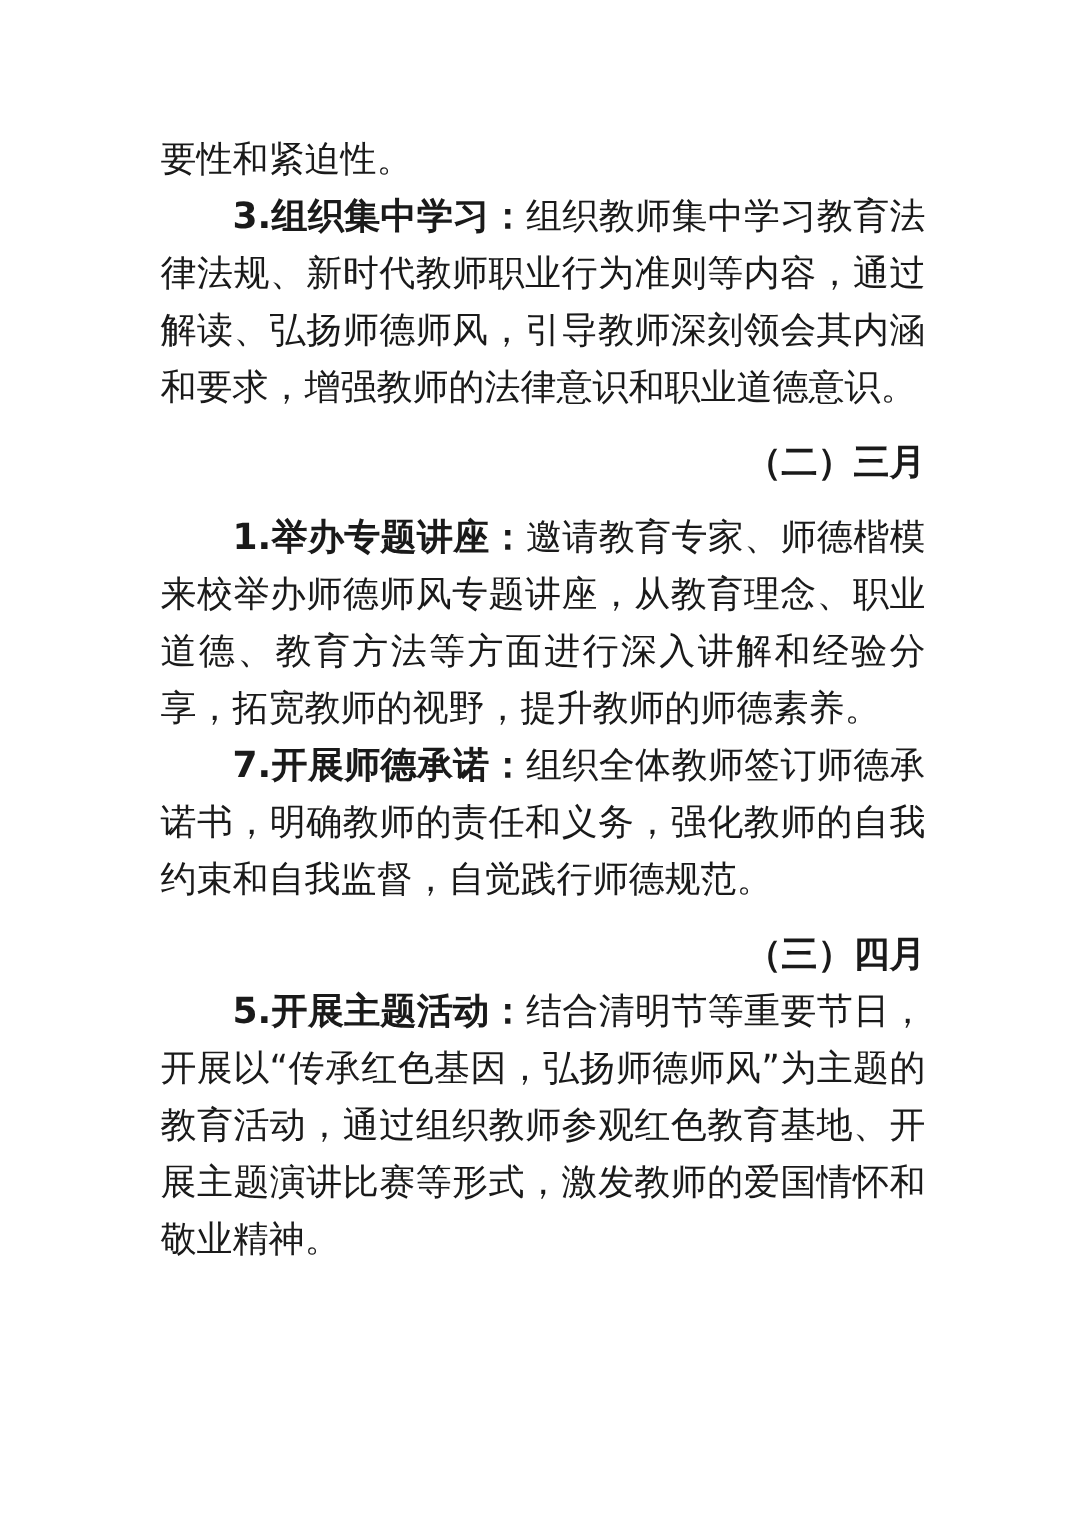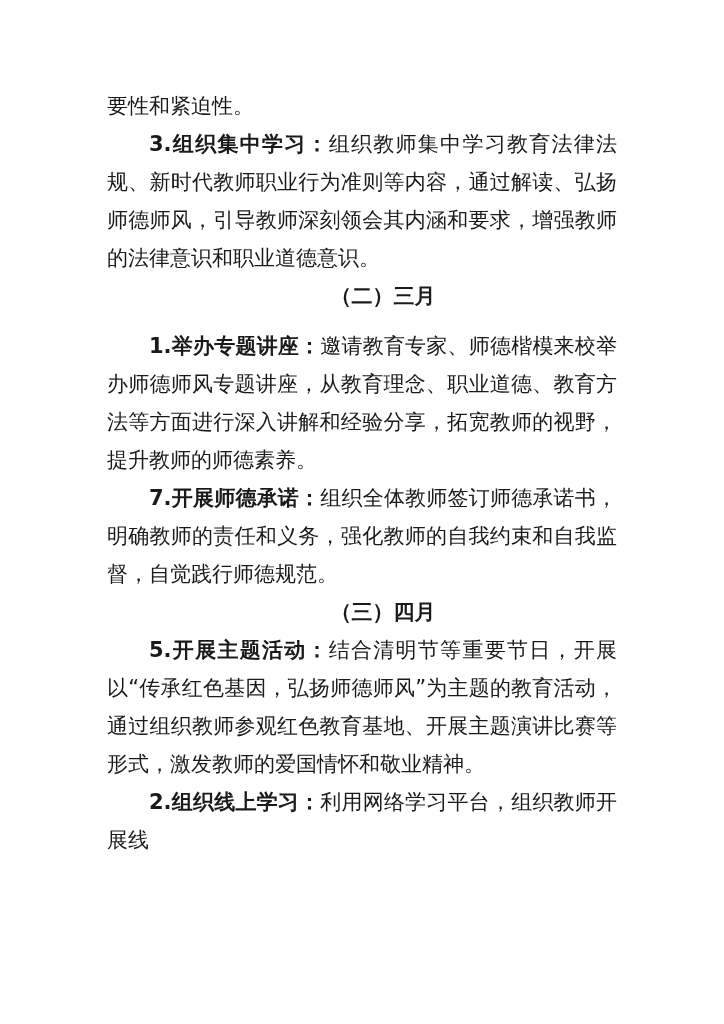--- a/index.html
+++ b/index.html
@@ -13,46 +13,46 @@
     height: 1024px;
     background: #ffffff;
     box-sizing: border-box;
     padding: 87px 107px 0 107px;
     overflow: hidden;
     font-family: "DejaVu Sans", sans-serif;
   }
   .doc-body p {
     margin: 0;
     padding: 0;
-    font-size: 21px;
+    font-size: 24px;
     line-height: 38px;
     color: #1a1a1a;
     text-align: justify;
     text-justify: inter-character;
     text-indent: 2em;
     font-family: "DejaVu Sans", sans-serif;
   }
   .doc-body p.continuation {
     text-indent: 0;
   }
   .doc-body p.heading {
     font-weight: 700;
-    text-align: center;
+    text-align: right;
+    margin-top: 12px;
   }
   .doc-body .label {
     font-weight: 700;
   }
 </style>
 </head>
 <body style="background: rgb(255, 255, 255);">
 
 <div class="page">
   <div class="doc-body">
       <p class="continuation" style="color: rgb(26, 26, 26);"><span>要性和紧迫性。</span></p>
       <p class="numbered" style="color: rgb(26, 26, 26);"><span class="label">3.组织集中学习：</span><span>组织教师集中学习教育法律法规、新时代教师职业行为准则等内容，通过解读、弘扬师德师风，引导教师深刻领会其内涵和要求，增强教师的法律意识和职业道德意识。</span></p>
       <p class="heading" style="color: rgb(26, 26, 26);"><span>（二）三月</span></p>
       <p class="numbered" style="color: rgb(26, 26, 26); margin-top: 12px;"><span class="label">1.举办专题讲座：</span><span>邀请教育专家、师德楷模来校举办师德师风专题讲座，从教育理念、职业道德、教育方法等方面进行深入讲解和经验分享，拓宽教师的视野，提升教师的师德素养。</span></p>
       <p class="numbered" style="color: rgb(26, 26, 26);"><span class="label">7.开展师德承诺：</span><span>组织全体教师签订师德承诺书，明确教师的责任和义务，强化教师的自我约束和自我监督，自觉践行师德规范。</span></p>
       <p class="heading" style="color: rgb(26, 26, 26);"><span>（三）四月</span></p>
       <p class="numbered" style="color: rgb(26, 26, 26);"><span class="label">5.开展主题活动：</span><span>结合清明节等重要节日，开展以“传承红色基因，弘扬师德师风”为主题的教育活动，通过组织教师参观红色教育基地、开展主题演讲比赛等形式，激发教师的爱国情怀和敬业精神。</span></p>
-      <p class="numbered" style="color: rgb(26, 26, 26);"><span class="label">2.组织线上学习：</span><span>利用网络学习平台，组织教师开展线</span></p>
     </div>
 </div>
 
 </body></html>

